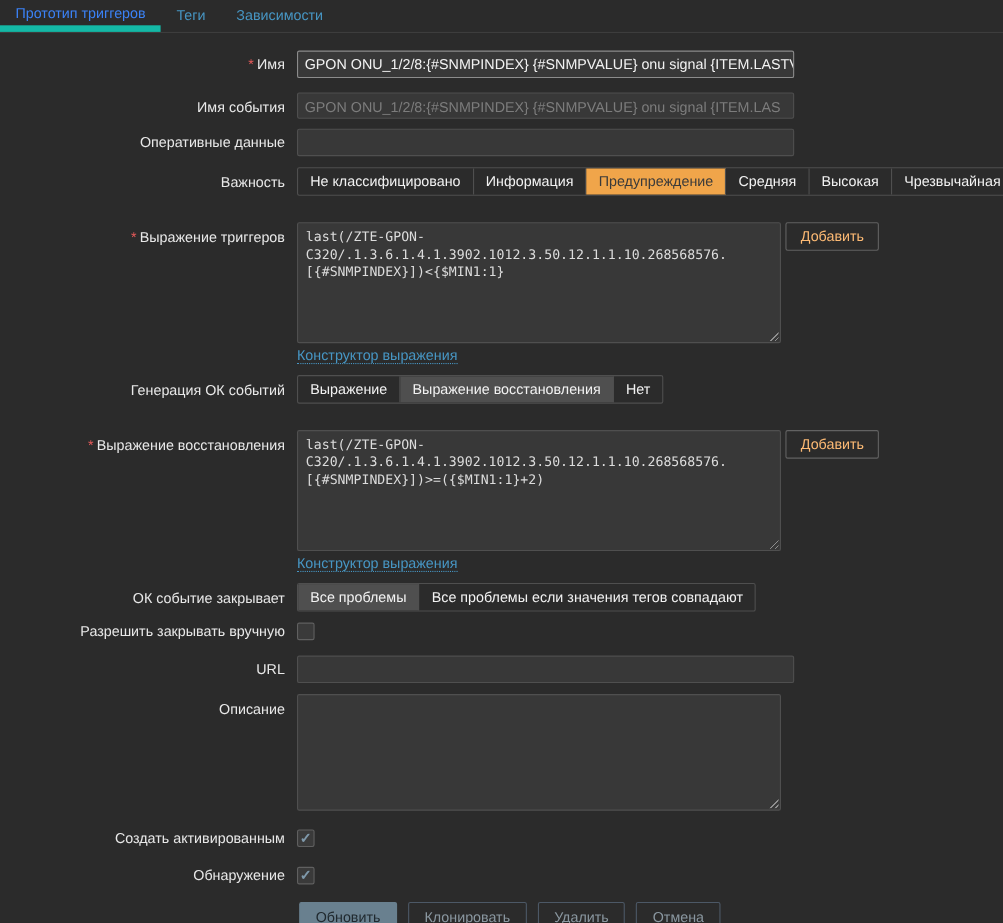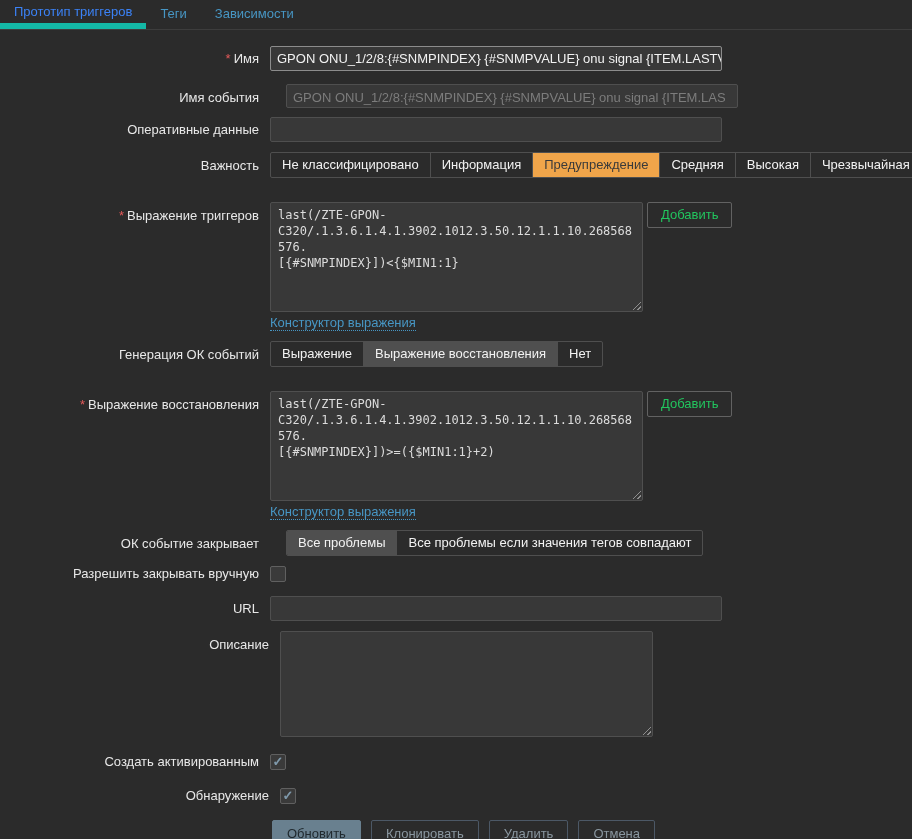--- a/index.html
+++ b/index.html
@@ -39,21 +39,21 @@
   .input{
     width:452px;height:25px;box-sizing:border-box;
     background:#383838;border:1px solid #4f4f4f;border-radius:2px;
     padding:3px 6px;line-height:18px;
     white-space:nowrap;overflow:hidden;color:#f2f2f2;
   }
   .input.focused{border-color:#8c8c8c;}
   .input.disabled{color:#7c7c7c;height:24px;white-space:normal;word-break:break-all;line-height:19px;}
   
   .ta{
-    position:relative;width:373px;box-sizing:border-box;
+    position:relative;width:440px;box-sizing:border-box;
     background:#383838;border:1px solid #4f4f4f;border-radius:2px;
     padding:4px 7px;color:#dcdcdc;
     font-family:"DejaVu Sans Mono",monospace;font-size:12px;line-height:16px;
     white-space:pre-wrap;word-break:break-all;overflow:hidden;
   }
   .ta.expr{height:110px;}
   .ta.desc{height:106px;font-family:"Liberation Sans",sans-serif;}
   .grip{
     position:absolute;right:1px;bottom:1px;width:10px;height:10px;
     background-image:repeating-linear-gradient(-45deg,transparent,transparent 2px,#8f8f8f 2px,#8f8f8f 3px);
@@ -73,42 +73,42 @@
   .seg .opt.sel-warn{background:#f0a54a;color:#3a3a3a;}
   
   .cons-link{
     display:inline-block;margin-top:3px;color:#4796c4;cursor:pointer;
     border-bottom:1px dotted #4796c4;line-height:15px;
   }
   
   .btn-add{
     display:inline-block;margin-left:4px;
     border:1px solid #626262;border-radius:2px;background:transparent;
-    color:#22c55e;padding:4px 13px;line-height:16px;cursor:pointer;
+    color:#fdba74;padding:4px 13px;line-height:16px;cursor:pointer;
   }
   
   .cb{
     width:16px;height:16px;box-sizing:border-box;
     background:#3a3a3a;border:1px solid #606060;border-radius:2px;
     display:flex;align-items:center;justify-content:center;cursor:pointer;
     color:#7f99ab;font-size:13px;font-weight:bold;line-height:14px;
   }
   
   .footer{display:flex;align-items:center;margin-top:10px;}
   .footer .spacer{width:270px;flex:0 0 270px;}
   .btn{
     border-radius:2px;padding:5px 14px;line-height:16px;cursor:pointer;
     margin-right:10px;box-sizing:border-box;
   }
   .btn.primary{background:#69808f;color:#20292f;border:1px solid #69808f;margin-left:2px;}
   .btn.outline{background:transparent;color:#8a97a0;border:1px solid #4c5866;}
   
-  .mb13{margin-bottom:13px;} .mb9{margin-bottom:9px;gap:16px;} .mb10{margin-bottom:10px;}
+  .mb13{margin-bottom:13px;} .mb9{margin-bottom:9px;} .mb10{margin-bottom:10px;}
   .mb8{margin-bottom:24px;} .mb14{margin-bottom:14px;}
-  .mb16{margin-bottom:16px;margin-left:10px;} .mb17{margin-bottom:17px;}
+  .mb16{margin-bottom:16px;} .mb17{margin-bottom:17px;}
 </style>
 </head>
 <body>
 
 <div class="tabbar">
   <div class="tab active">Прототип триггеров</div>
   <div class="tab">Теги</div>
   <div class="tab">Зависимости</div>
 </div>
 

